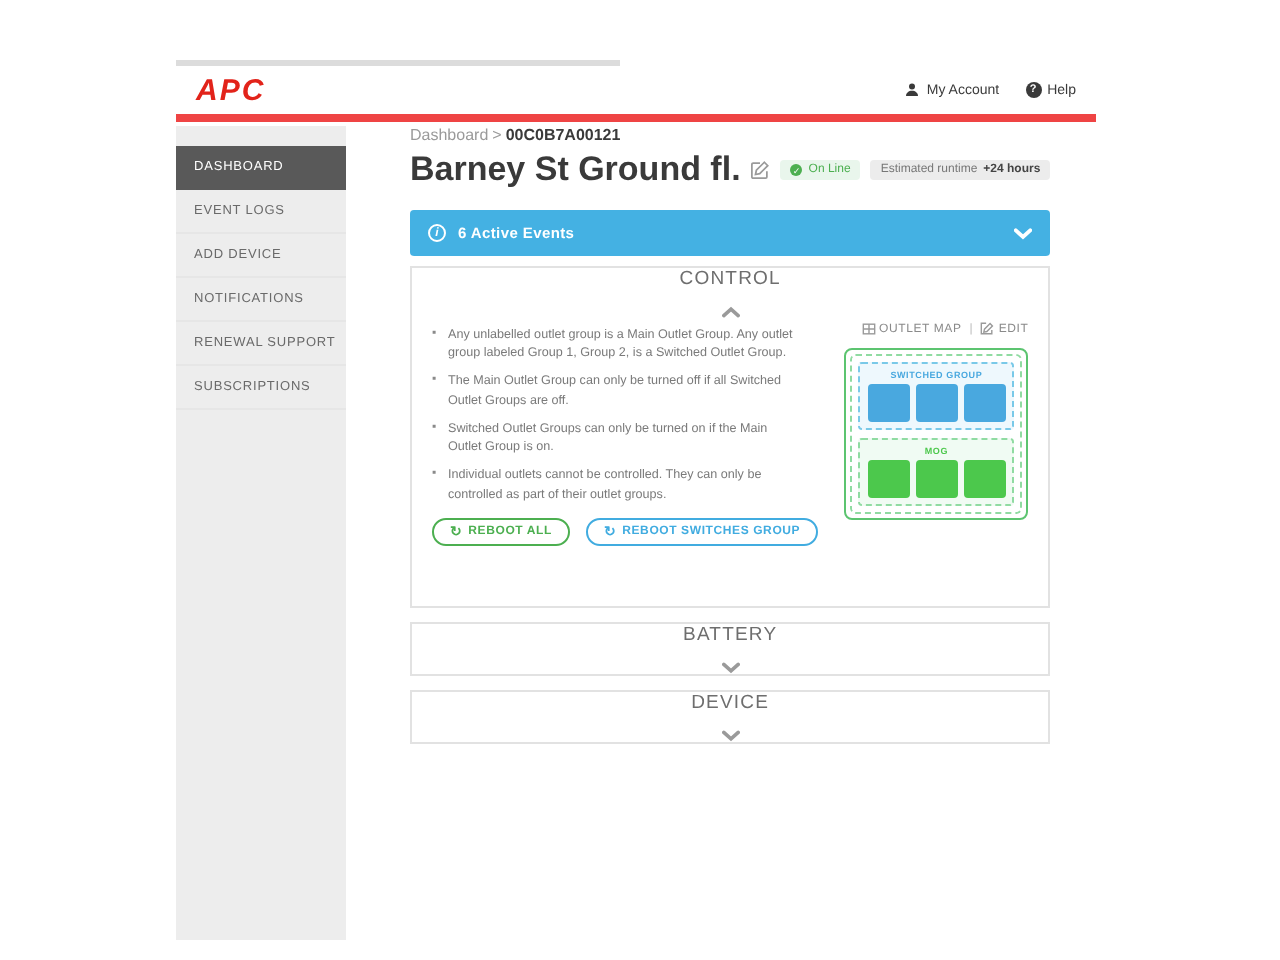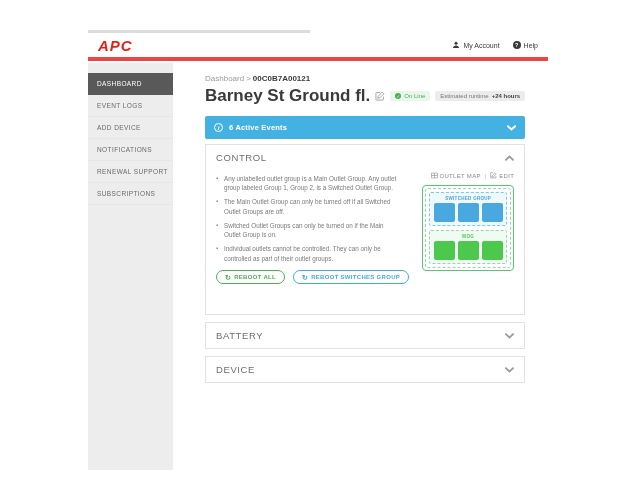--- a/index.html
+++ b/index.html
@@ -31,21 +31,21 @@
   .sidebar { width:85px; background:#ededed; padding-top:10px; box-sizing:border-box; flex:none; }
   .side-item {
     height:21px; line-height:21px; padding-left:9px; font-size:6.5px; color:#6a6a6a;
     letter-spacing:0.4px; border-bottom:1px solid #e6e6e6; cursor:pointer;
     white-space:nowrap; overflow:hidden;
   }
   .side-item.active { background:#595959; color:#ffffff; border-bottom-color:#595959; }
 
   
   .main { flex:1; padding:0 55px 0 32px; box-sizing:border-box; }
-  .breadcrumb { margin-top:11px; font-size:8px; color:#9a9a9a; }
+  .breadcrumb { font-size:8px; color:#9a9a9a; }
   .breadcrumb b { color:#3a3a3a; font-weight:bold; }
   .crumb-sep { margin:0 2px; }
 
   .title-row { margin-top:3px; display:flex; align-items:center; gap:5px; }
   .page-title { font-size:17px; font-weight:600; color:#3a3a3a; margin:0; white-space:nowrap; }
   .badge { font-size:6px; padding:2px 5px; border-radius:2px; display:inline-flex; align-items:center; gap:3px; white-space:nowrap; }
   .badge.online { background:#e9f6ec; color:#4caf50; }
   .badge.runtime { background:#ececec; color:#777; }
   .badge.runtime b { color:#444; }
   .check-dot { width:6px; height:6px; border-radius:50%; background:#4caf50; color:#fff;
@@ -59,21 +59,21 @@
   .info-circle { width:9px; height:9px; border-radius:50%; border:1px solid #fff; box-sizing:border-box;
     font-size:6px; font-style:italic; font-weight:bold; display:flex; align-items:center; justify-content:center; }
   .events-label { font-size:7.5px; margin-left:6px; font-weight:bold; letter-spacing:0.2px; }
   .events-bar .chev { margin-left:auto; }
 
   
   .panels { margin-top:5px; display:flex; flex-direction:column; gap:7px; }
   .panel { border:1px solid #e2e2e2; background:#fff; }
   .panel-head {
     display:flex; justify-content:space-between; align-items:center;
-    padding:0 10px; height:25px; cursor:pointer;
+    padding:0 10px; height:25px; cursor:pointer;flex-direction:column;
   }
   .panel-title { font-size:9.5px; color:#6e6e6e; letter-spacing:0.6px; }
 
   
   .control-body { display:flex; padding:0 10px 30px 10px; }
   .control-left { width:182px; flex:none; }
   .notes { list-style:none; margin:4px 0 0 0; padding:0; }
   .notes li {
     position:relative; padding-left:8px; margin-bottom:4.5px;
     font-size:6.3px; line-height:1.5; color:#7a7a7a;

